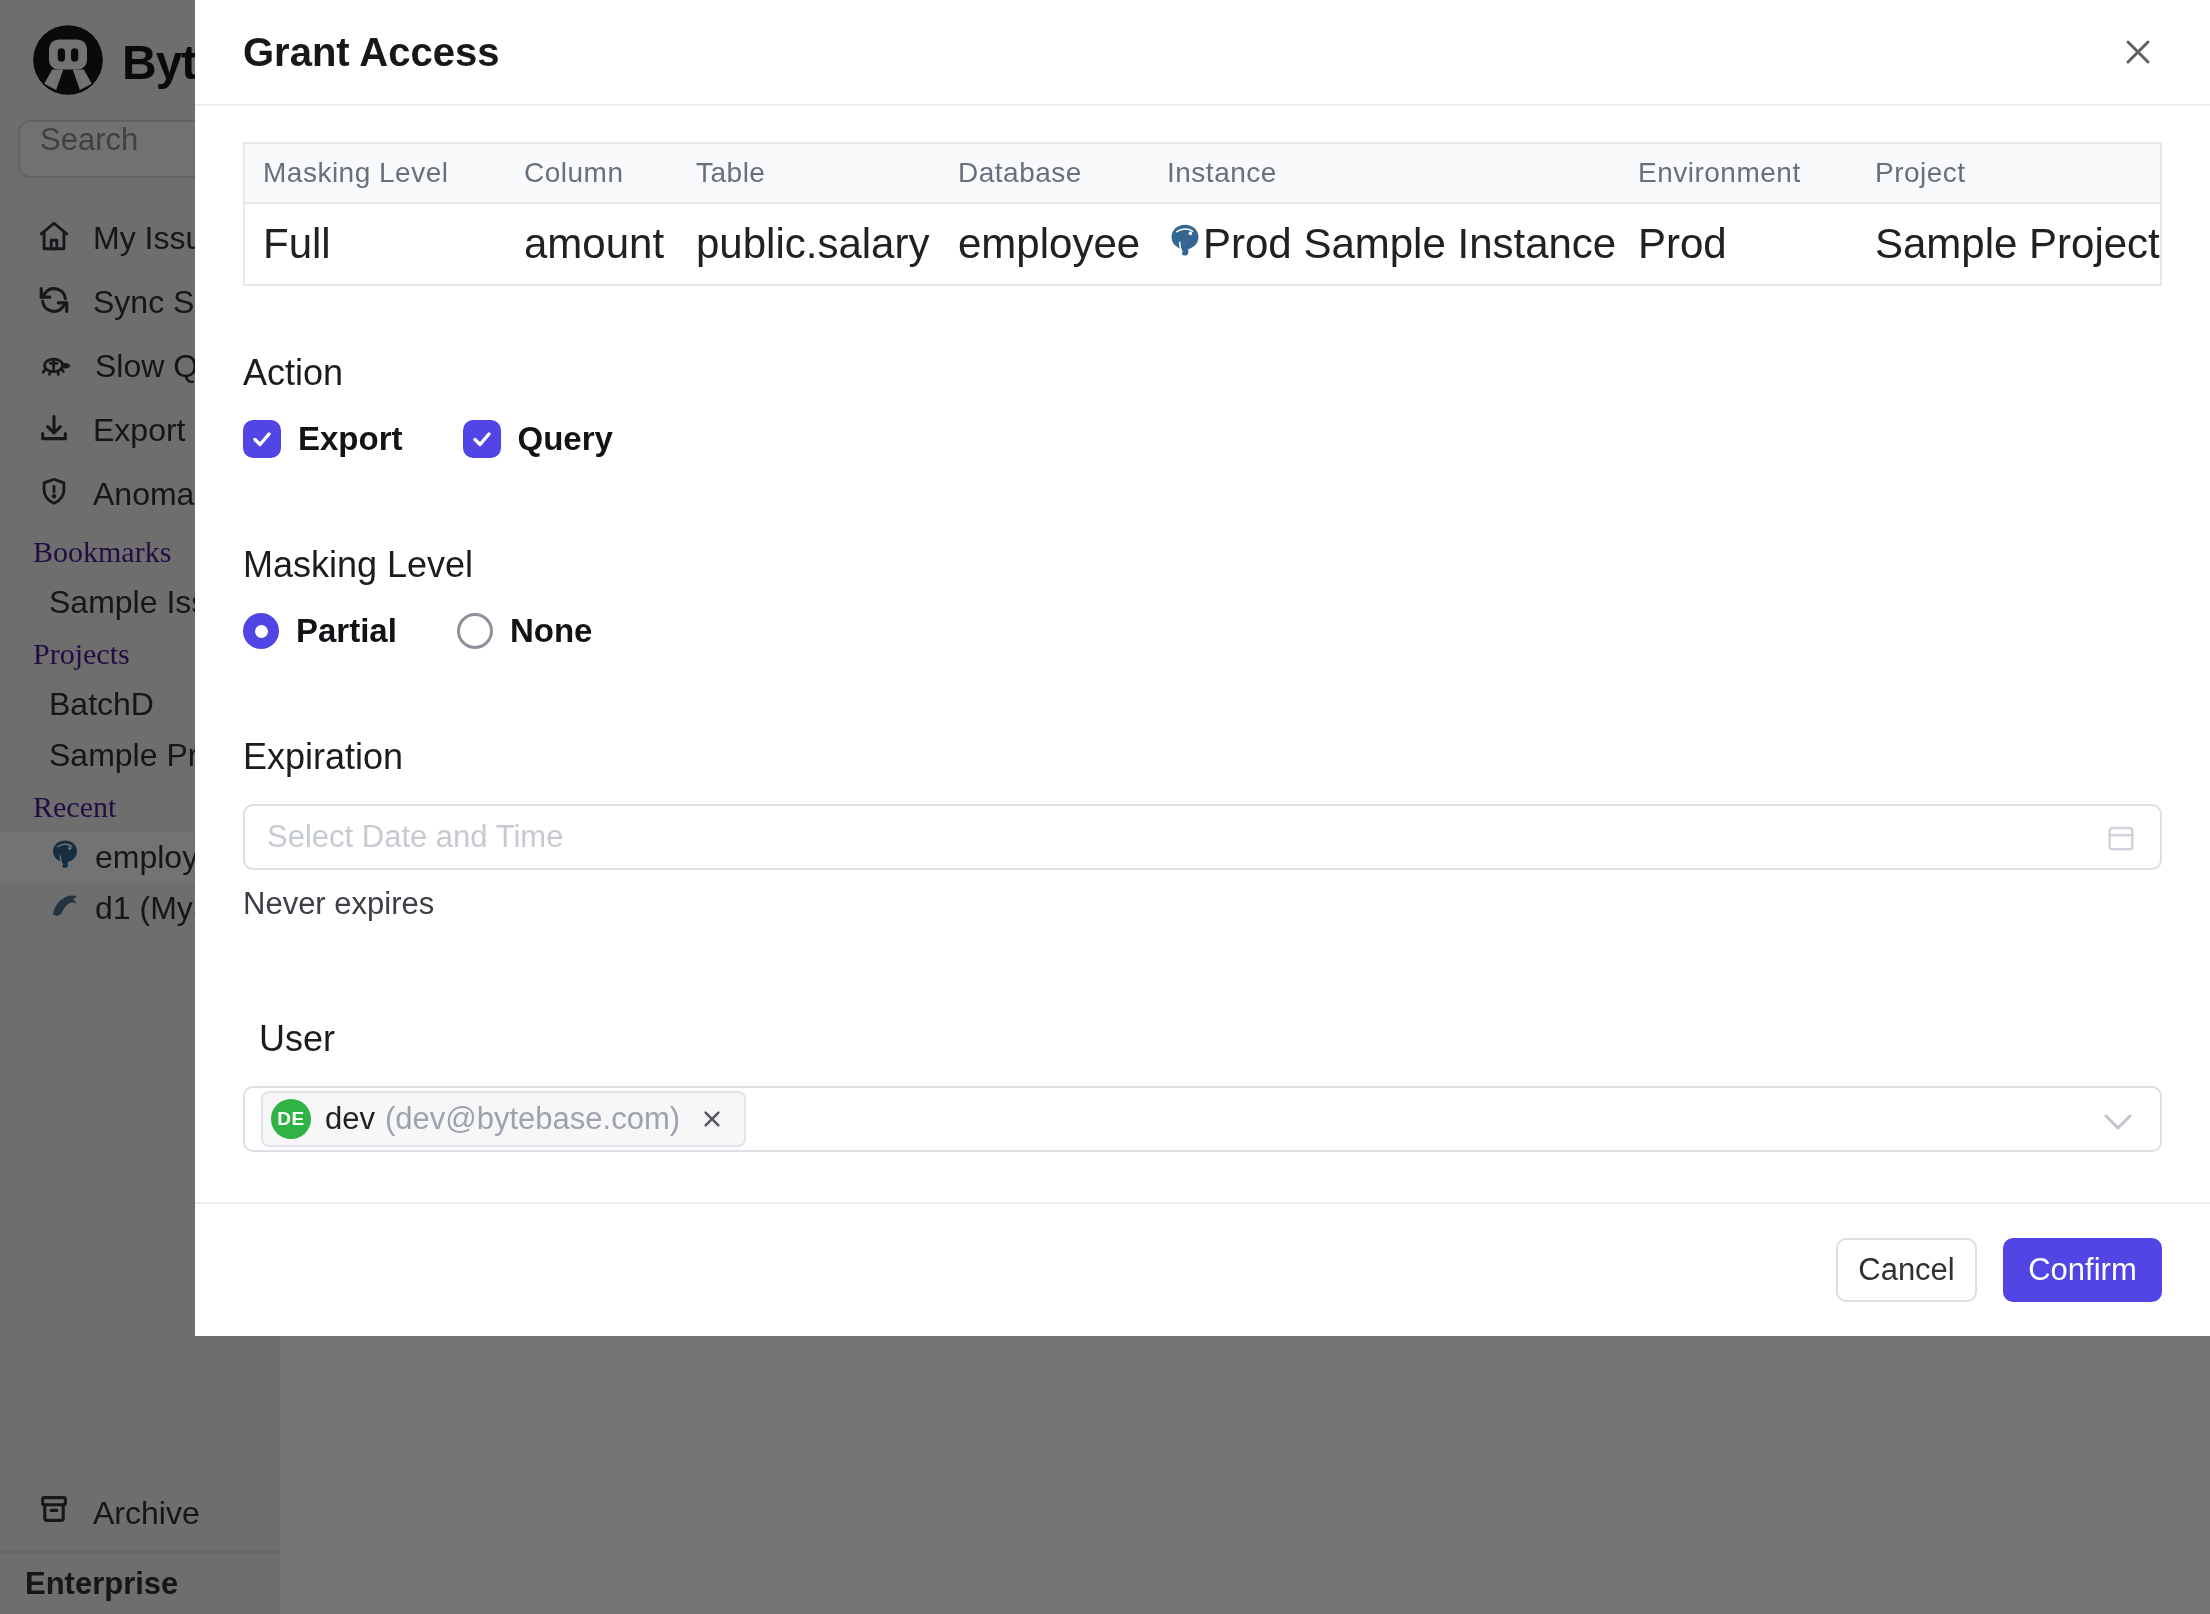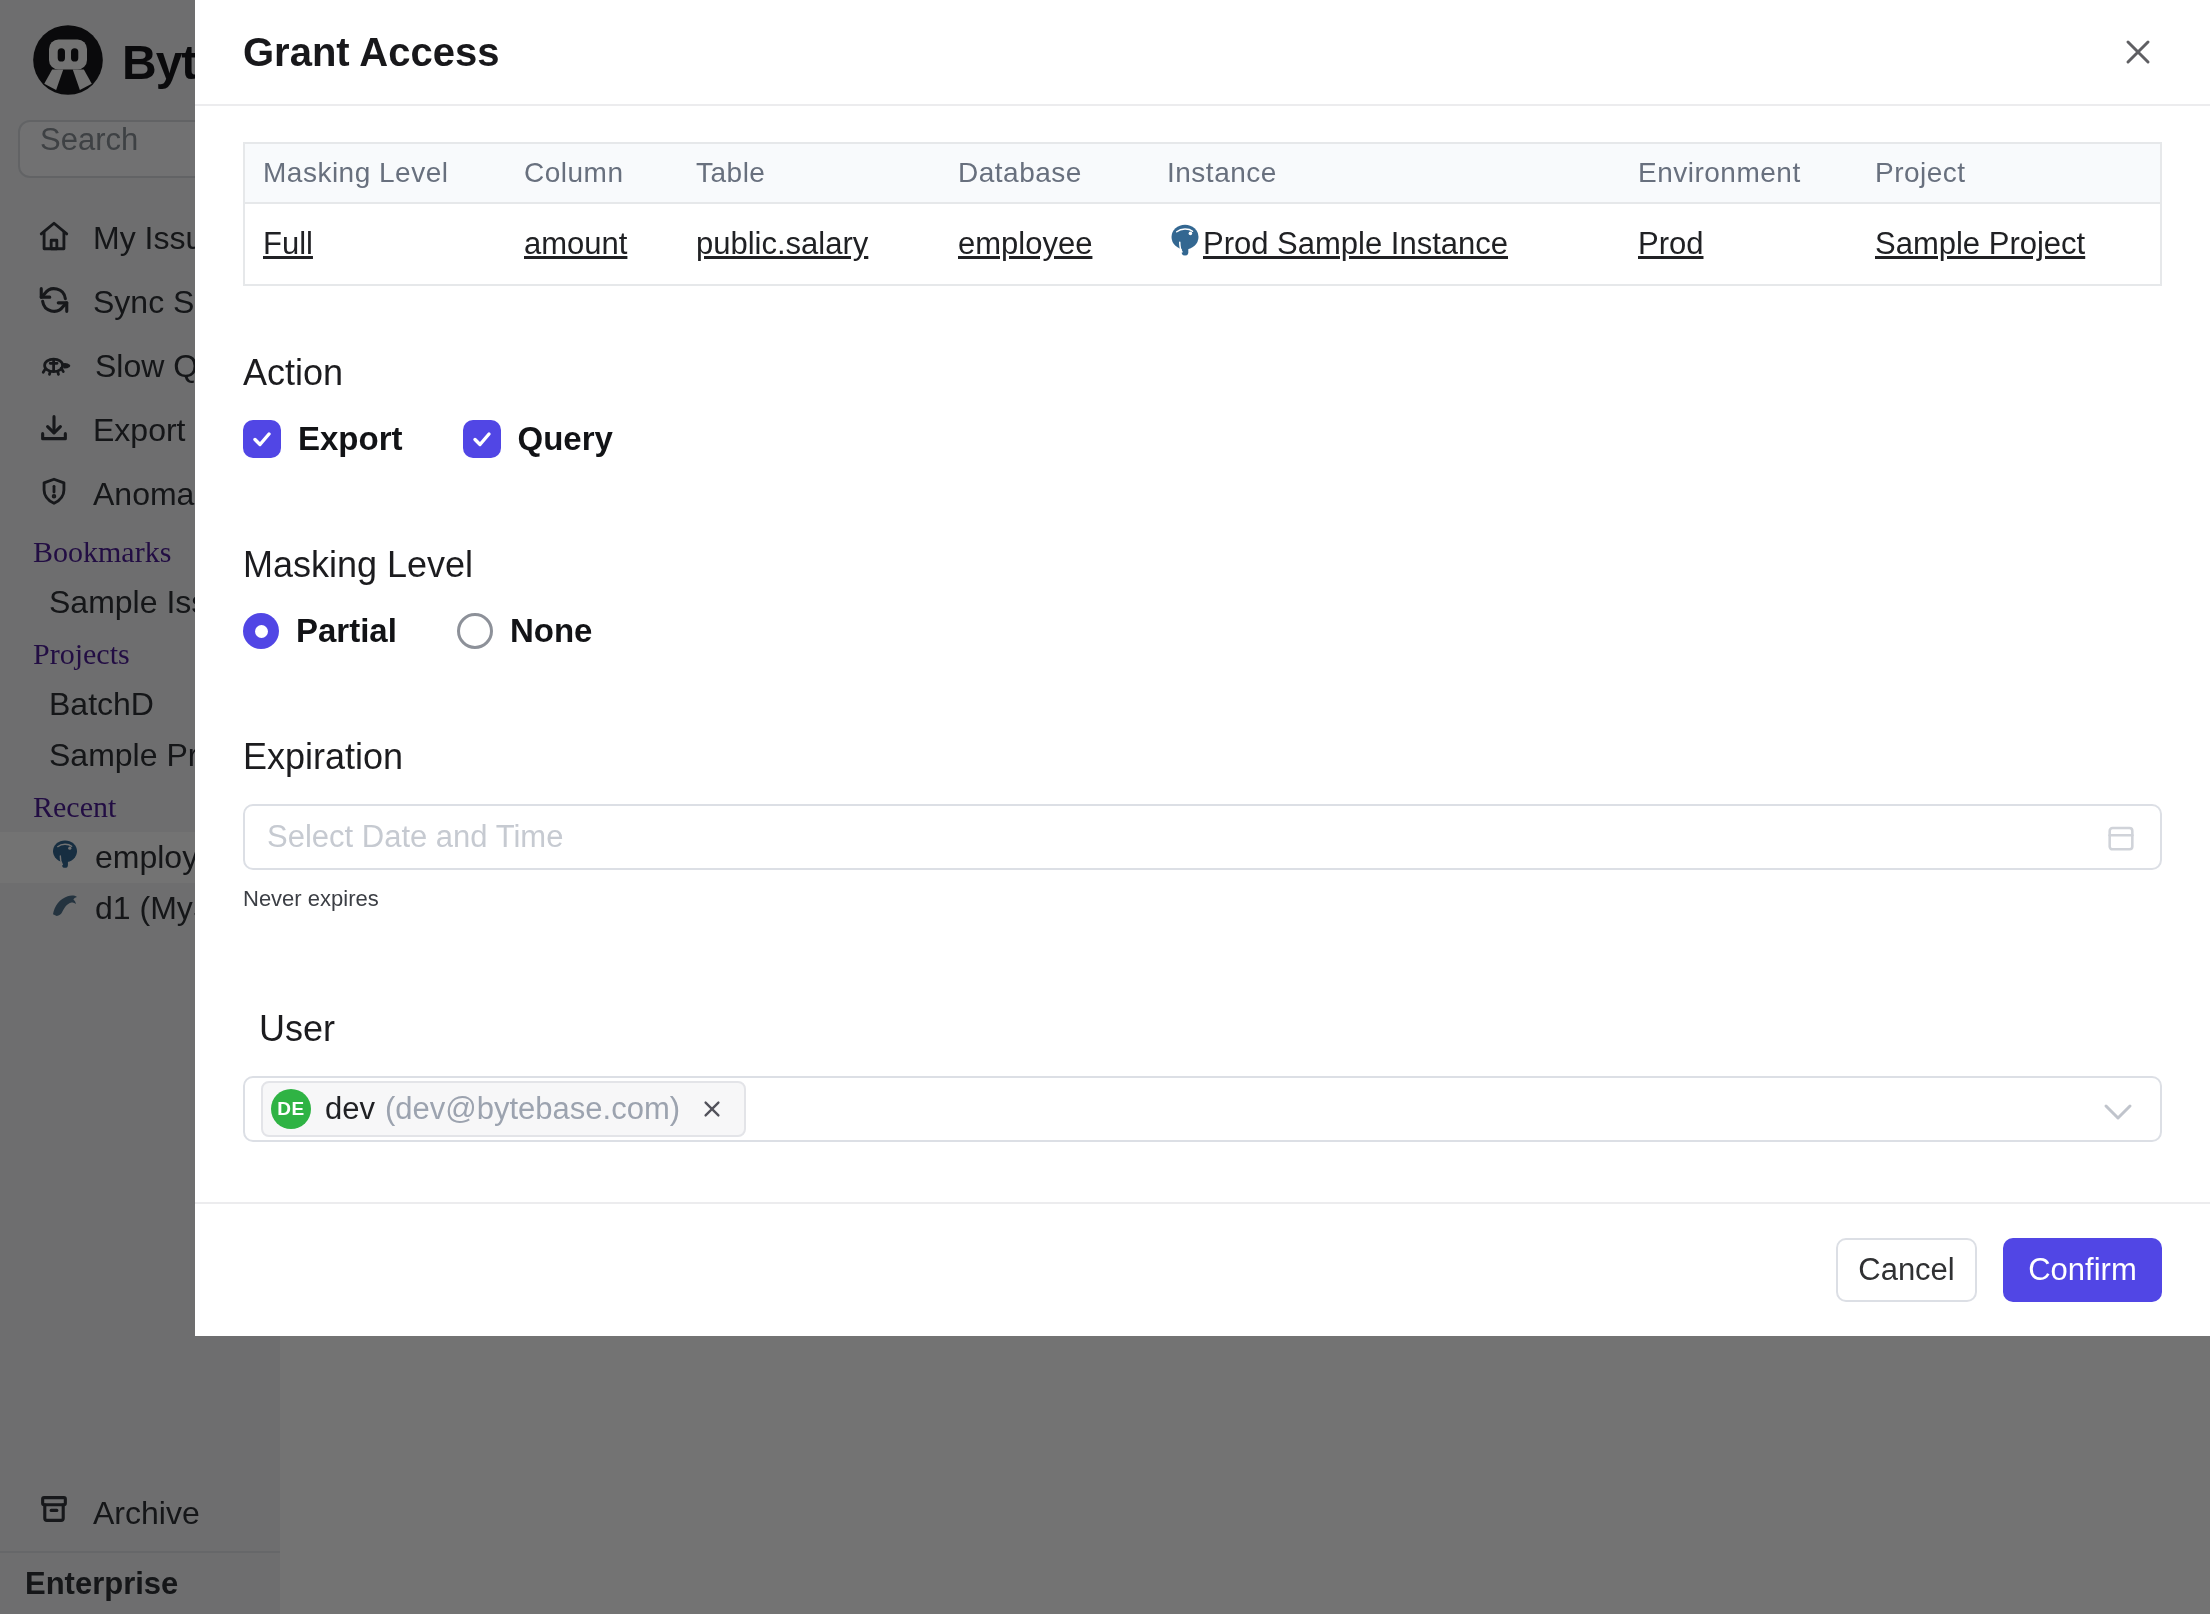--- a/index.html
+++ b/index.html
@@ -41,22 +41,22 @@
   .modal-header { height:106px; border-bottom:2px solid #ececee;
     display:flex; align-items:center; justify-content:space-between; padding:0 48px; }
   .modal-title { font-size:40px; font-weight:600; color:#18181b; }
   .close-btn { background:none; border:none; cursor:pointer; padding:4px; line-height:0; }
   .modal-body { padding:0 48px; }
 
   table.grant-table { width:100%; border-collapse:collapse; margin-top:36px;
     border:2px solid #e6e8ea; table-layout:fixed; }
   .grant-table th { height:60px; background:#f8fafc; font-size:28px; font-weight:400;
     color:#68707e; text-align:left; padding-left:18px; letter-spacing:0.5px; }
-  .grant-table td { height:82px; background:#fff; font-size:31px; color:#202124;
-    padding-left:18px; border-top:2px solid #e6e8ea;text-decoration:underline; }
+  .grant-table td { height:82px; background:#fff; font-size:42px; color:#202124;
+    padding-left:18px; border-top:2px solid #e6e8ea; }
   .inst-cell { display:flex; align-items:center; }
 
   .sec-heading { font-size:36px; color:#1c1c1f; }
   .h-action { margin-top:66px; }
   .h-mask { margin-top:86px; }
   .h-exp { margin-top:86px; }
   .h-user { margin-top:96px;margin-left:16px; }
 
   .opt-row { display:flex; align-items:center; gap:60px; margin-top:26px; }
   .opt { display:flex; align-items:center; gap:17px; cursor:pointer; }
@@ -67,21 +67,21 @@
   .radio.on { background:#5146e5; display:flex; align-items:center; justify-content:center; }
   .radio.on::after { content:""; width:13px; height:13px; border-radius:50%; background:#fff; }
   .radio.off { background:#fff; border:3px solid #8d9199; }
 
   .date-input-wrap { position:relative; margin-top:26px; }
   .date-input { width:100%; height:66px; border:2px solid #dcdfe5; border-radius:10px;
     font-size:31px; color:#303133; padding:0 70px 0 22px; outline:none;
     font-family:"Liberation Sans", sans-serif; }
   .date-input::placeholder { color:#c6cad1; }
   .cal-icon { position:absolute; right:24px; top:17px; }
-  .exp-hint { margin-top:16px; font-size:22px; color:#3c3f45; }
+  .exp-hint { margin-top:16px; font-size:31px; color:#3c3f45; }
 
   .user-select { margin-top:26px; height:66px; border:2px solid #dcdfe5; border-radius:10px;
     display:flex; align-items:center; padding:0 22px 0 16px; cursor:pointer; position:relative; }
   .user-tag { height:56px; background:#f7f7f8; border:2px solid #e3e4e8; border-radius:8px;
     display:flex; align-items:center; gap:14px; padding:0 18px 0 8px; }
   .avatar { width:40px; height:40px; border-radius:50%; background:#2fb344;
     display:flex; align-items:center; justify-content:center;
     color:#fff; font-size:19px; font-weight:700; letter-spacing:0.5px; }
   .tag-name { font-size:31px; color:#202124; }
   .tag-email { font-size:31px; color:#9ca3af; margin-left:-4px; }

